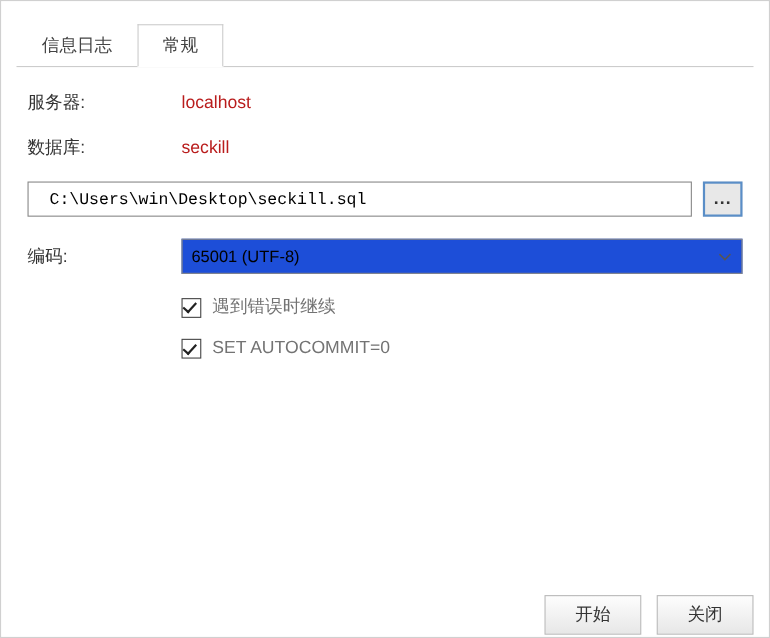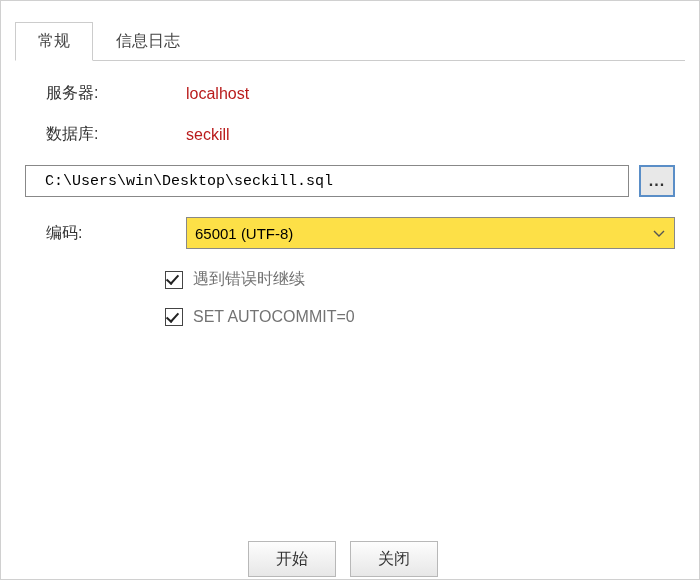--- a/index.html
+++ b/index.html
@@ -74,21 +74,20 @@
     .form { padding: 22px 10px 10px; }
     .row {
       display: flex;
       align-items: center;
       margin-bottom: 20px;
     }
     .label {
       width: 140px;
       color: #333;
       font-size: 16px;
-      margin-left: 21px;
     }
     .value {
       font-size: 16px;
       color: #b91c1c;
     }
 
     .file-input-wrap { display: flex; flex: 1; }
     .text-input {
       height: 32px;
       border: 1px solid #888;
@@ -118,21 +117,21 @@
       flex: 1;
       position: relative;
     }
     .select-box {
       height: 32px;
       border: 1px solid #888;
       padding: 0 30px 0 8px;
       font-size: 15px;
       display: flex;
       align-items: center;
-      background: #fde047;
+      background: #1d4ed8;
       cursor: pointer;
     }
     .select-chevron {
       position: absolute;
       right: 10px;
       top: 50%;
       transform: translateY(-50%);
       pointer-events: none;
     }
 
@@ -159,21 +158,21 @@
       height: 5px;
       border-left: 2px solid #222;
       border-bottom: 2px solid #222;
       transform: rotate(-48deg) translateY(-2px);
     }
     .check-label { font-size: 16px; color: #737373; }
 
     .footer {
       height: 50px;
       display: flex;
-      justify-content: center;
+      justify-content: flex-end;
       align-items: flex-end;
       padding: 0 14px 2px 0;
       gap: 14px;
     }
     .foot-btn {
       height: 36px;
       min-width: 88px;
       padding: 0 22px;
       background: linear-gradient(#fdfdfd, #e7e7e7);
       border: 1px solid #b8b8b8;
@@ -185,22 +184,22 @@
   </style>
 </head>
 <body>
 
 <div class="window">
 
 
   <div class="content">
 
     <div class="tabs">
+      <div class="tab">信息日志</div>
       <div class="tab active">常规</div>
-      <div class="tab">信息日志</div>
     </div>
 
     <div class="form">
 
       <div class="row">
         <div class="label">服务器:</div>
         <div class="value">localhost</div>
       </div>
 
       <div class="row">

